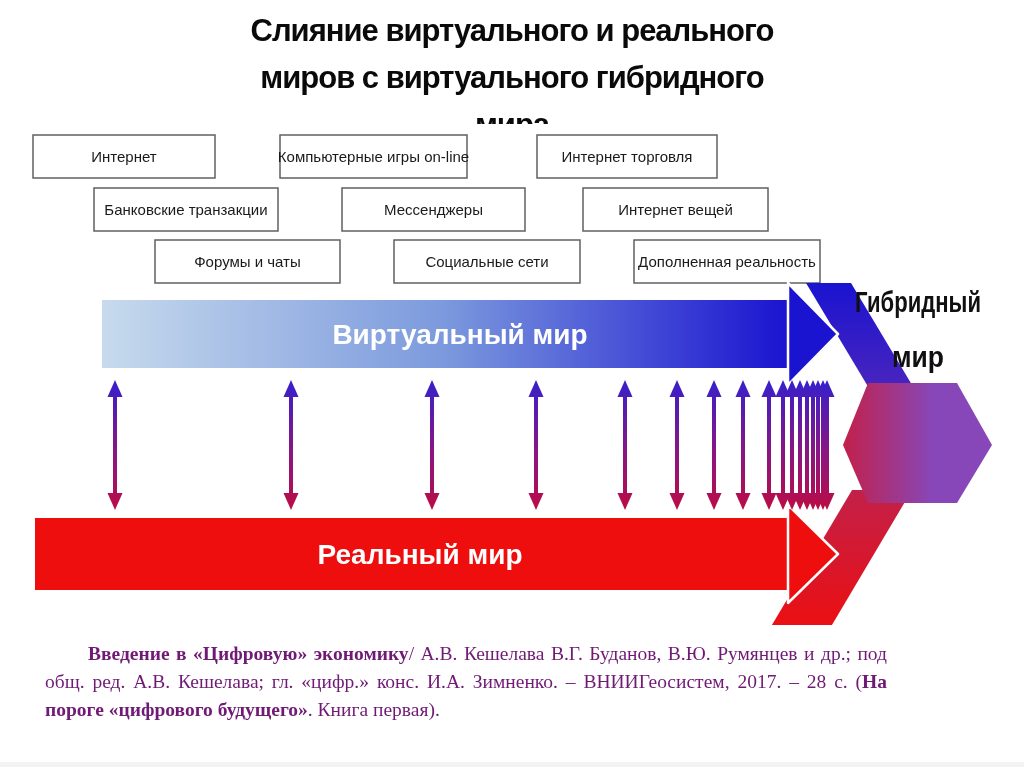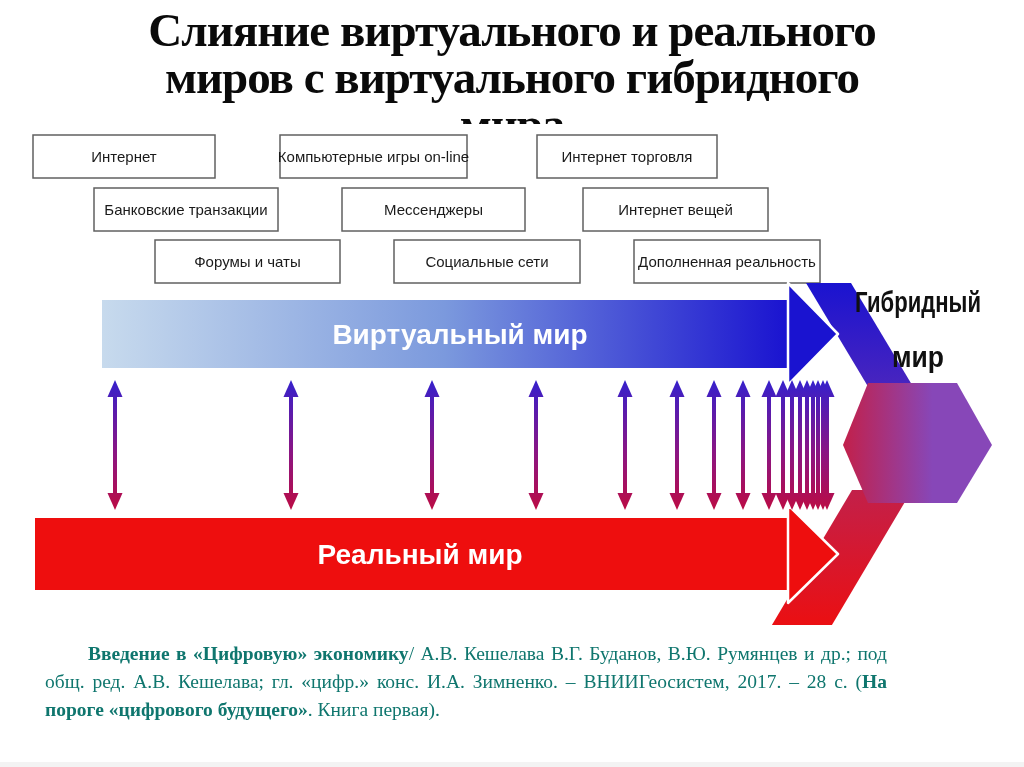--- a/index.html
+++ b/index.html
@@ -1,30 +1,30 @@
 <!DOCTYPE html>
 <html><head>
 <meta charset="utf-8">
 <style>
   html,body{margin:0;padding:0;background:#ffffff;}
   body{width:1024px;height:767px;overflow:hidden;font-family:"Liberation Sans",sans-serif;}
   .slide{position:relative;width:1024px;height:767px;background:#ffffff;}
   .title{
     position:absolute;top:0;left:0;width:1024px;height:117px;padding-top:7px;
-    overflow:hidden;text-align:center;font-weight:bold;font-size:47px;line-height:47px;
-    color:#0a0a0a;letter-spacing:-1px;font-family:Liberation Serif, serif;
+    overflow:hidden;text-align:center;font-weight:bold;font-size:31px;line-height:47px;
+    color:#0a0a0a;letter-spacing:-1px;
   }
   #diagram{position:absolute;top:125px;left:0;}
   .box-label{font-size:15px;fill:#1a1a1a;}
   .bar-label{font-size:28px;font-weight:bold;fill:#ffffff;}
   .hybrid-label{font-size:30px;font-weight:bold;fill:#101010;}
   .citation{
     position:absolute;top:640px;left:45px;width:842px;
     font-family:"Liberation Serif",serif;font-size:19.5px;line-height:28px;
-    color:#0f766e;text-align:justify;
+    color:#701a75;text-align:justify;
   }
   .citation p{margin:0;text-indent:43px;}
   .bottom-strip{position:absolute;bottom:0;left:0;width:1024px;height:5px;background:#f3f3f3;}
 </style>
 </head>
 <body>
 
 <div class="slide">
 
   <div class="title">

